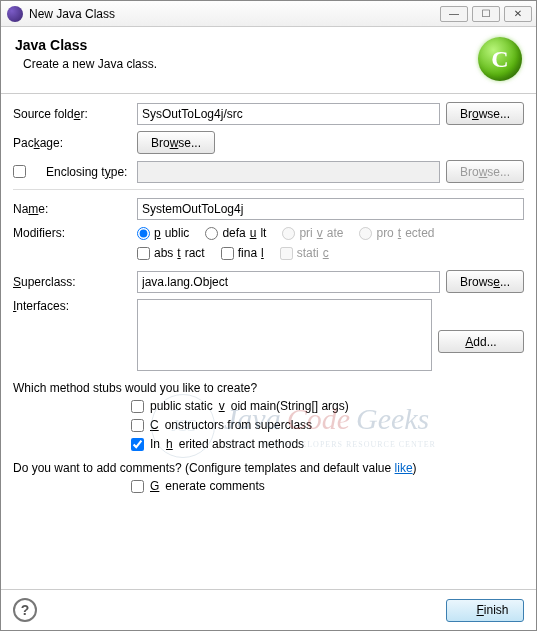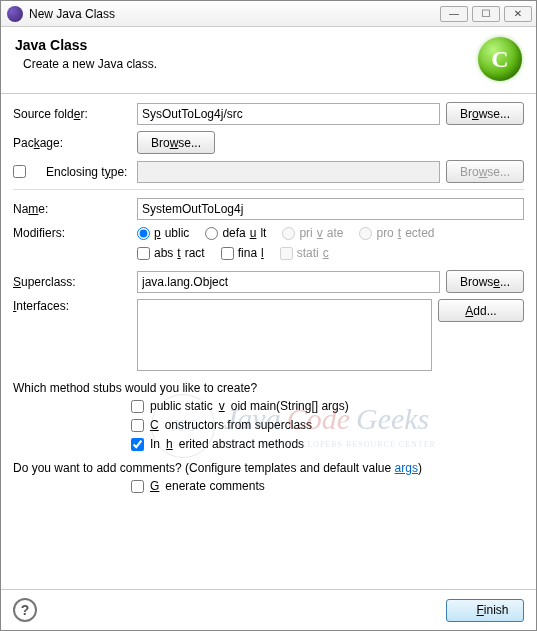--- a/index.html
+++ b/index.html
@@ -94,21 +94,21 @@
   .sep { height:1px; background:#ddd; margin:6px 0 8px 0; }
   .mods { display:flex; gap:16px; align-items:center; flex:1; }
   .mods label { display:flex; align-items:center; gap:4px; }
   .mods .dis { color:#9a9a9a; }
   .listbox {
     flex:1;
     height:72px;
     border:1px solid #abadb3;
     background:#fff;
   }
-  .ifcol { display:flex; flex-direction:column; gap:6px; width:86px; }
+  .ifcol { display:flex; flex-direction:column; gap:6px; width:86px;margin-top:31px; }
   .section-q { margin:10px 0 4px 0; }
   .indent-opts { padding-left:118px; display:flex; flex-direction:column; gap:5px; }
   .indent-opts label { display:flex; align-items:center; gap:6px; }
   a.link { color:#0066cc; text-decoration:underline; cursor:pointer;}
   .und { text-decoration: underline; }
   .footer {
     border-top:1px solid #ccc;
     padding:8px 12px;
     display:flex; align-items:center;
   }
@@ -243,21 +243,21 @@
     </div>
 
     <div class="section-q">Which method stubs would you like to create?</div>
     <div class="indent-opts">
       <label><input type="checkbox" style="">public static <span class="und">v</span>oid main(String[] args)</label>
       <label><input type="checkbox" style=""><span class="und">C</span>onstructors from superclass</label>
       <label><input type="checkbox" checked="" style="">In<span class="und">h</span>erited abstract methods</label>
     </div>
 
     <div class="section-q">
-      <span>Do you want to add comments? (Configure templates and default value </span><a class="link">args</a><span>)</span>
+      <span>Do you want to add comments? (Configure templates and default value </span><a class="link">like</a><span>)</span>
     </div>
     <div class="indent-opts">
       <label><input type="checkbox" style=""><span class="und">G</span>enerate comments</label>
     </div>
 
   </div>
 
   <div class="footer">
     <div class="help">?</div>
     <div class="spacer"></div>

